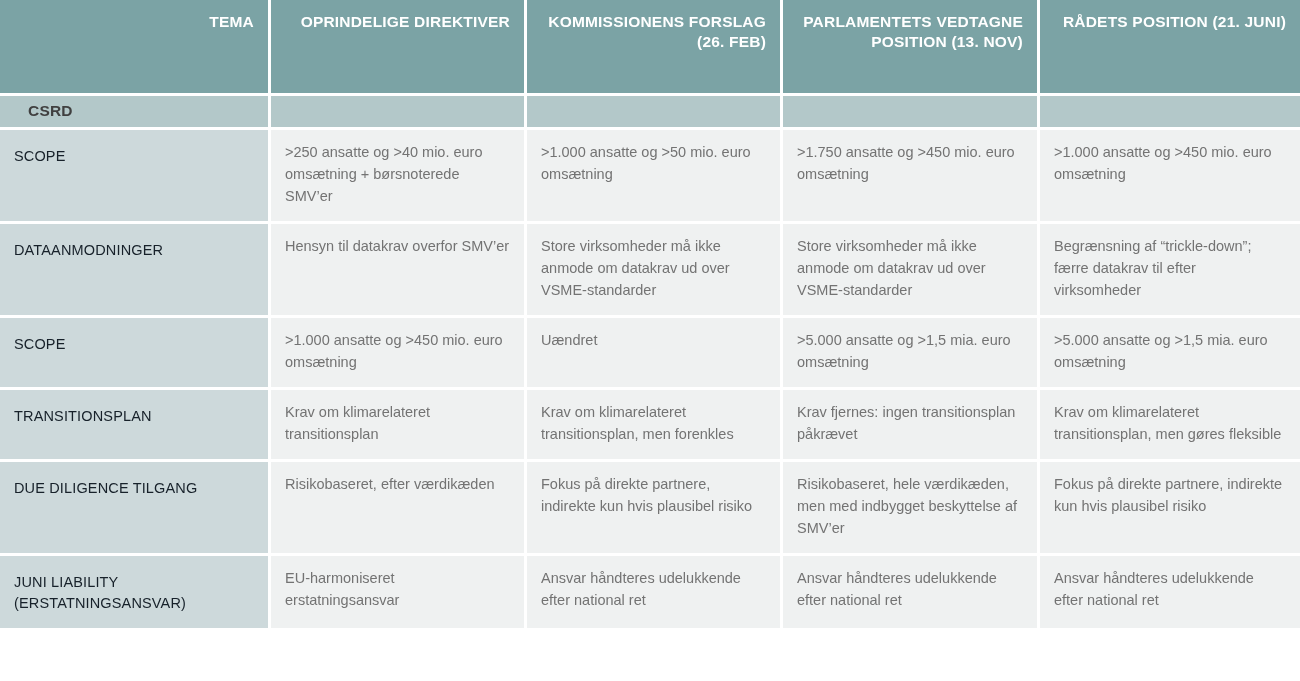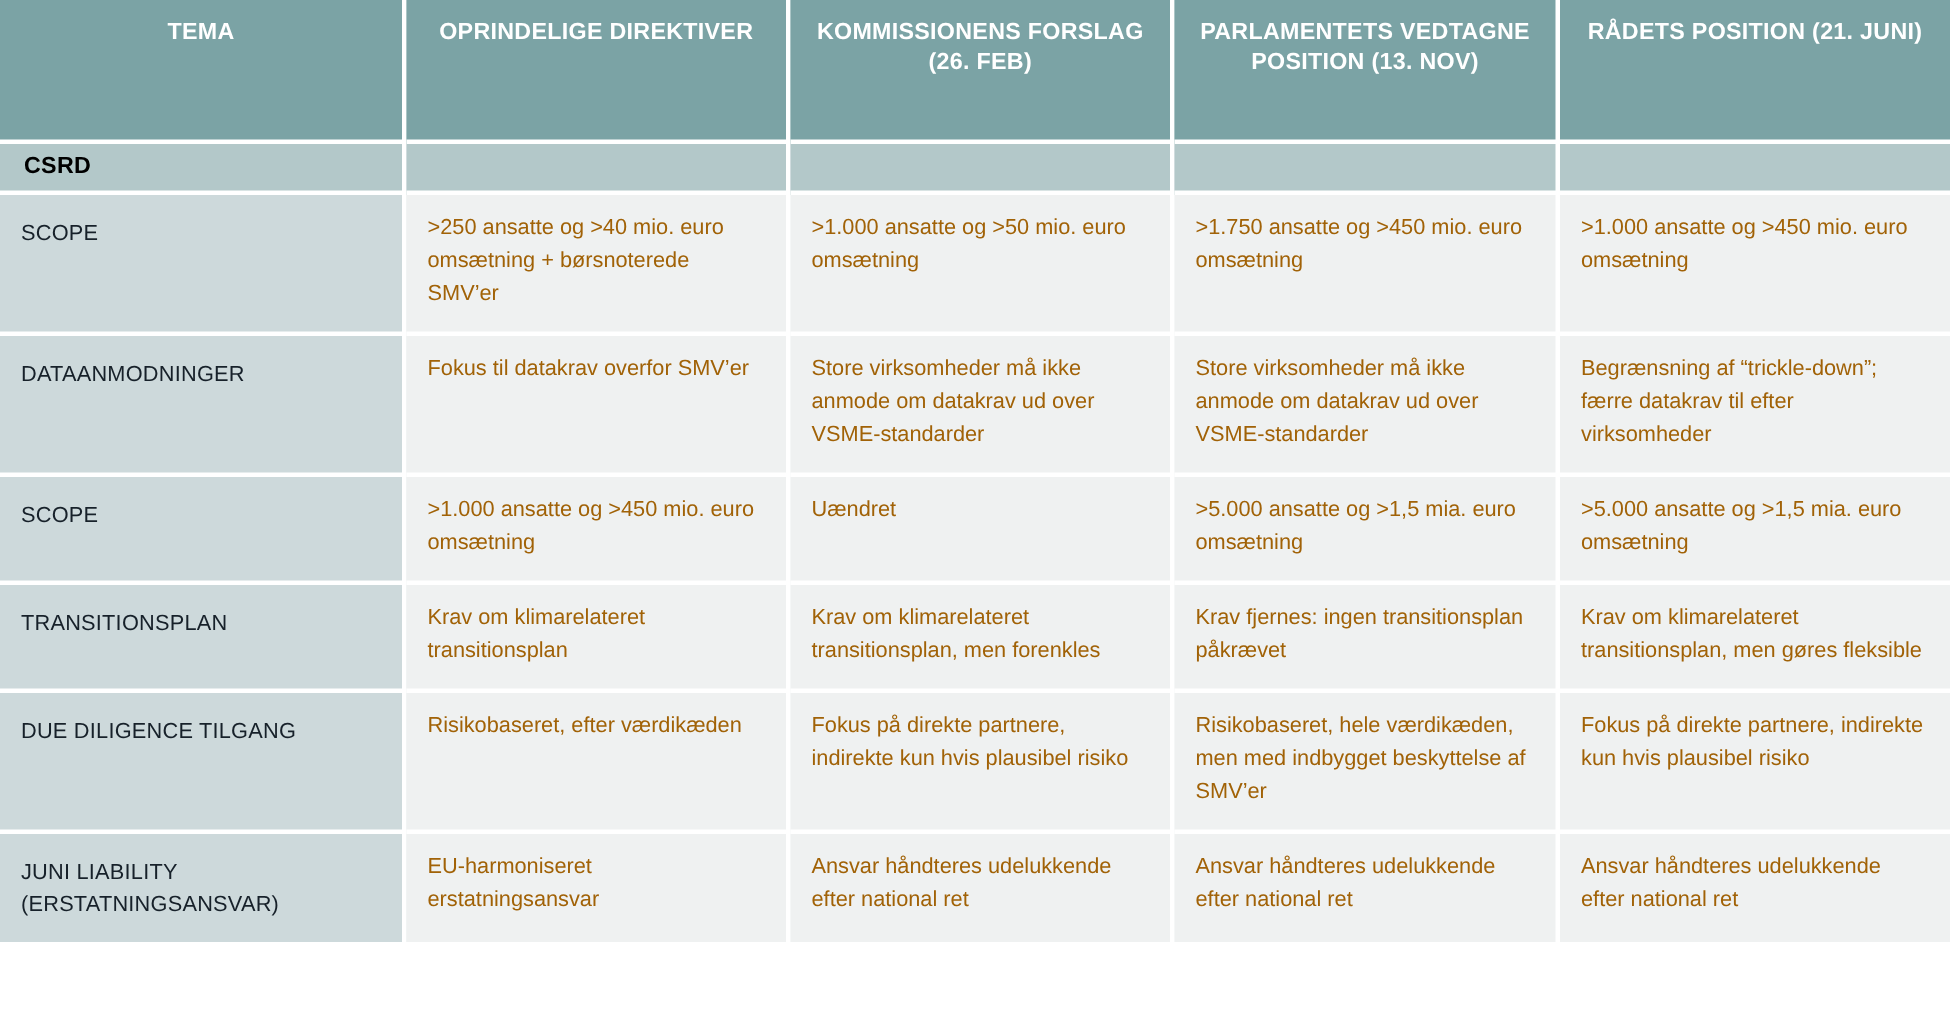--- a/index.html
+++ b/index.html
@@ -31,21 +31,21 @@
   col.c5 { width: 260px; }
 
   
   thead th {
     background: #7ba3a5;
     color: #ffffff;
     font-size: 15.5px;
     font-weight: bold;
     line-height: 1.32;
     letter-spacing: 0.2px;
-    text-align: center;
+    text-align: right;
     vertical-align: top;
     padding: 12px 14px 14px 14px;
     height: 67px;
     border-right: 3px solid #ffffff;
     border-bottom: 3px solid #ffffff;
     text-transform: uppercase;
     font-stretch: condensed;
   }
   thead th:last-child { border-right: none; }
 
@@ -53,34 +53,34 @@
   tr.section-row td {
     background: #b3c8c9;
     border-right: 3px solid #ffffff;
     border-bottom: 3px solid #ffffff;
     height: 25px;
     padding: 0;
     vertical-align: middle;
   }
   tr.section-row td:last-child { border-right: none; }
   tr.section-row td.section-label {
-    color: #000000;
+    color: #404040;
     font-size: 15.5px;
     font-weight: bold;
     letter-spacing: 0.2px;
-    padding: 2px 14px 4px 16px;
+    padding: 2px 14px 4px 28px;
     font-stretch: condensed;
   }
 
   
   tbody td {
     vertical-align: top;
     font-size: 14.5px;
     line-height: 1.52;
-    color: #a16207;
+    color: #737373;
     padding: 11px 14px 14px 14px;
     border-right: 3px solid #ffffff;
     border-bottom: 3px solid #ffffff;
     background: #eff1f1;
     word-wrap: break-word;
   }
   tbody td:last-child { border-right: none; }
 
   td.theme-cell {
     background: #cdd9db;
@@ -127,21 +127,21 @@
     <tr>
       <td class="theme-cell">SCOPE</td>
       <td>&gt;250 ansatte og &gt;40 mio. euro omsætning + børsnoterede SMV’er</td>
       <td>&gt;1.000 ansatte og &gt;50 mio. euro omsætning</td>
       <td>&gt;1.750 ansatte og &gt;450 mio. euro omsætning</td>
       <td>&gt;1.000 ansatte og &gt;450 mio. euro omsætning</td>
     </tr>
 
     <tr>
       <td class="theme-cell">DATAANMODNINGER</td>
-      <td>Fokus til datakrav overfor SMV’er</td>
+      <td>Hensyn til datakrav overfor SMV’er</td>
       <td>Store virksomheder må ikke anmode om datakrav ud over VSME-standarder</td>
       <td>Store virksomheder må ikke anmode om datakrav ud over VSME-standarder</td>
       <td>Begrænsning af “trickle-down”; færre datakrav til efter virksomheder</td>
     </tr>
 
 
     <tr>
       <td class="theme-cell">SCOPE</td>
       <td>&gt;1.000 ansatte og &gt;450 mio. euro omsætning</td>
       <td>Uændret</td>

